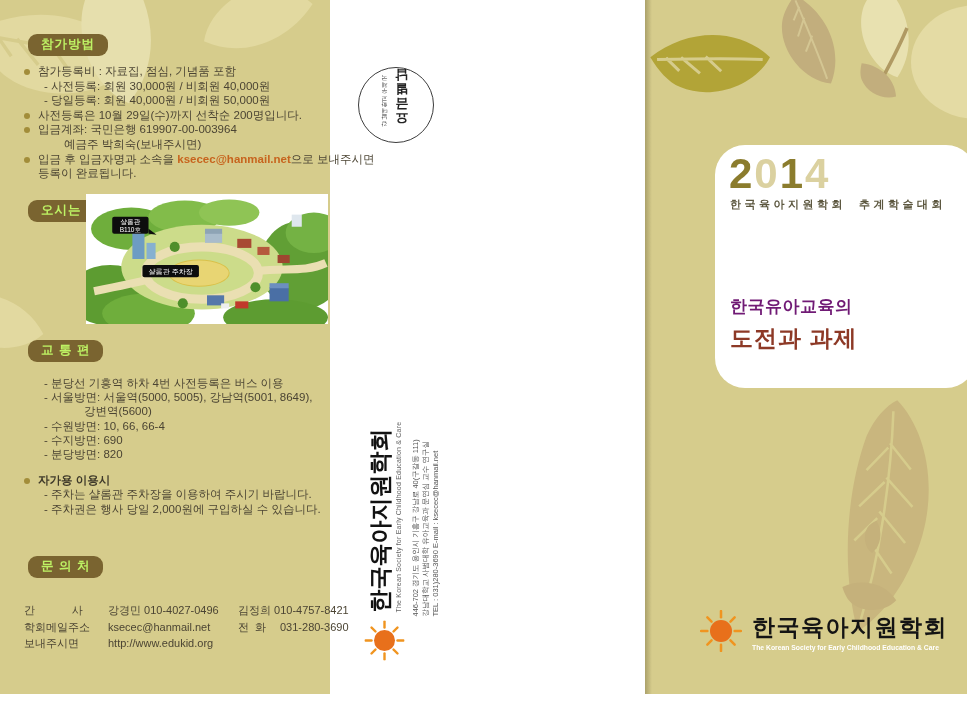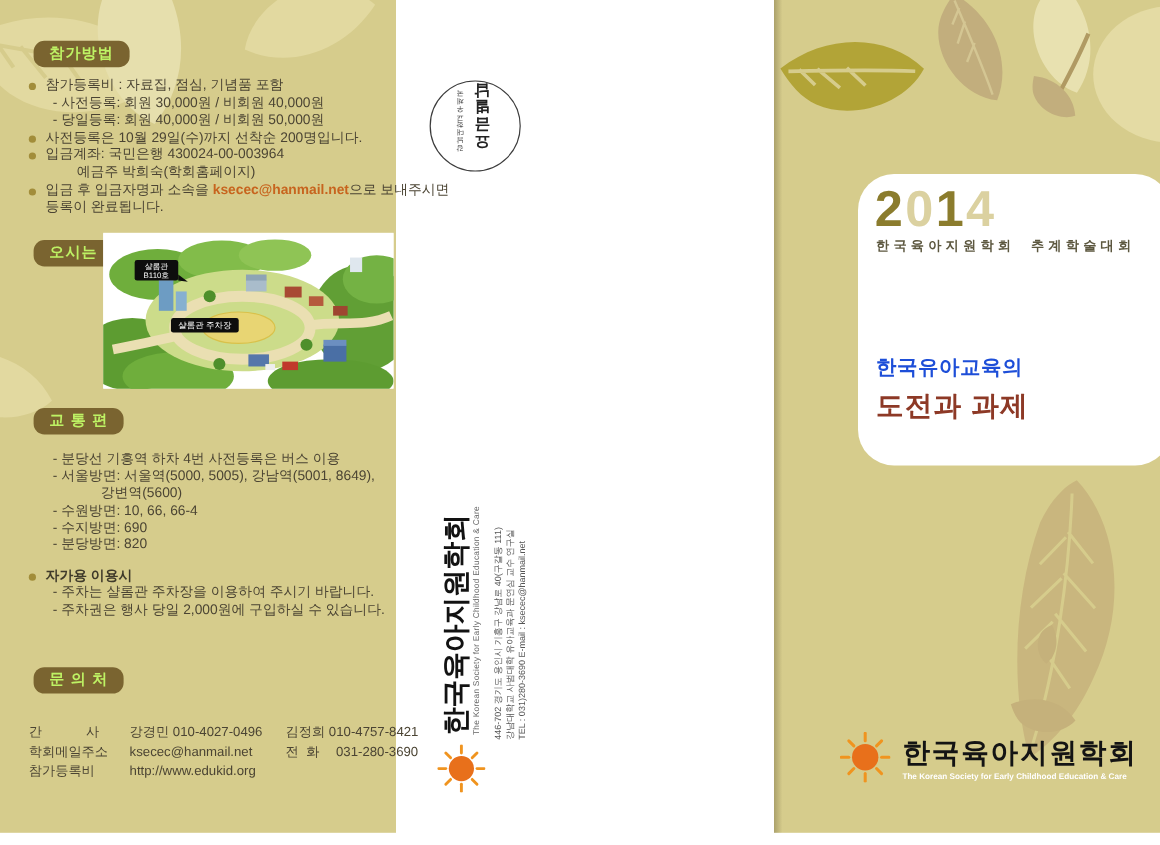--- a/index.html
+++ b/index.html
@@ -58,21 +58,21 @@
 
   
   .card{position:absolute;left:715px;top:145px;width:261px;height:243px;background:#fff;
         border-radius:30px;}
   .year{position:absolute;left:14px;top:8px;font-size:42px;font-weight:bold;letter-spacing:2px;line-height:1;}
   .yd-dark{color:#8b7c2d;}
   .yd-light{color:#dbd1a0;}
   .card-sub{position:absolute;left:15px;top:52px;font-size:11px;font-weight:600;color:#5c573f;
         letter-spacing:3.5px;white-space:pre;}
   .card-title{position:absolute;left:15px;top:150px;}
-  .card-title .t1{font-size:17px;font-weight:700;color:#1d4ed8;letter-spacing:.5px;}
+  .card-title .t1{font-size:17px;font-weight:700;color:#701a75;letter-spacing:.5px;}
   .card-title .t2{font-size:23px;font-weight:800;color:#8d3926;margin-top:5px;letter-spacing:1px;}
 
   .info{position:absolute;left:690px;top:406px;}
   .info-row{margin-bottom:12px;}
   .info-label{font-size:13px;font-weight:bold;color:#a23a1c;letter-spacing:3px;}
   .info-value{font-size:13.5px;color:#453f2e;margin-top:3px;letter-spacing:.2px;}
 
   .logo-bottom{position:absolute;left:700px;top:610px;display:flex;align-items:center;gap:10px;}
   .logo-name{font-size:23px;font-weight:800;color:#141414;letter-spacing:1.5px;white-space:nowrap;}
   .logo-eng{font-size:6.8px;font-weight:bold;color:#ffffff;margin-top:1px;white-space:nowrap;}
@@ -137,22 +137,22 @@
 
   <div class="fold-r"></div>
 
   <div class="badge" style="left:28px;top:34px;">참가방법</div>
 
   <div class="tlist" style="left:22px;top:64px;width:300px;">
     <div class="tline bullet">참가등록비 : 자료집, 점심, 기념품 포함</div>
     <div class="tline sub">- 사전등록: 회원 30,000원 / 비회원 40,000원</div>
     <div class="tline sub">- 당일등록: 회원 40,000원 / 비회원 50,000원</div>
     <div class="tline bullet">사전등록은 10월 29일(수)까지 선착순 200명입니다.</div>
-    <div class="tline bullet">입금계좌: 국민은행 430024-00-003964</div>
-    <div class="tline indent-mid">예금주 박희숙(학회홈페이지)</div>
+    <div class="tline bullet">입금계좌: 국민은행 619907-00-003964</div>
+    <div class="tline indent-mid">예금주 박희숙(보내주시면)</div>
     <div class="tline bullet"><span>입금 후 입금자명과 소속을 </span><span class="email">ksecec@hanmail.net</span><span>으로 보내주시면</span></div>
     <div class="tline">등록이 완료됩니다.</div>
   </div>
 
   <div class="badge" style="left:28px;top:200px;">오시는 길</div>
 
   <div class="map-box">
     <svg viewBox="0 0 240 128">
       <rect x="0" y="0" width="240" height="128" fill="#ffffff"></rect>
       <ellipse cx="45" cy="34" rx="40" ry="21" fill="#6fae3c"></ellipse>
@@ -216,21 +216,21 @@
       <span class="cv1">강경민 010-4027-0496</span>
       <span class="cv2">김정희 010-4757-8421</span>
     </div>
     <div class="crow">
       <span class="clabel">학회메일주소</span>
       <span class="cv1">ksecec@hanmail.net</span>
       <span class="cl2">전  화</span>
       <span class="cv2">031-280-3690</span>
     </div>
     <div class="crow">
-      <span class="clabel">참가등록비</span>
+      <span class="clabel">보내주시면</span>
       <span class="cv1">http://www.edukid.org</span>
     </div>
   </div>
 
   <div class="stamp">
     <div class="stamp-inner">
       <div class="stamp-big">요금별납</div>
       <div class="stamp-small">강남대학교우체국</div>
     </div>
   </div>

